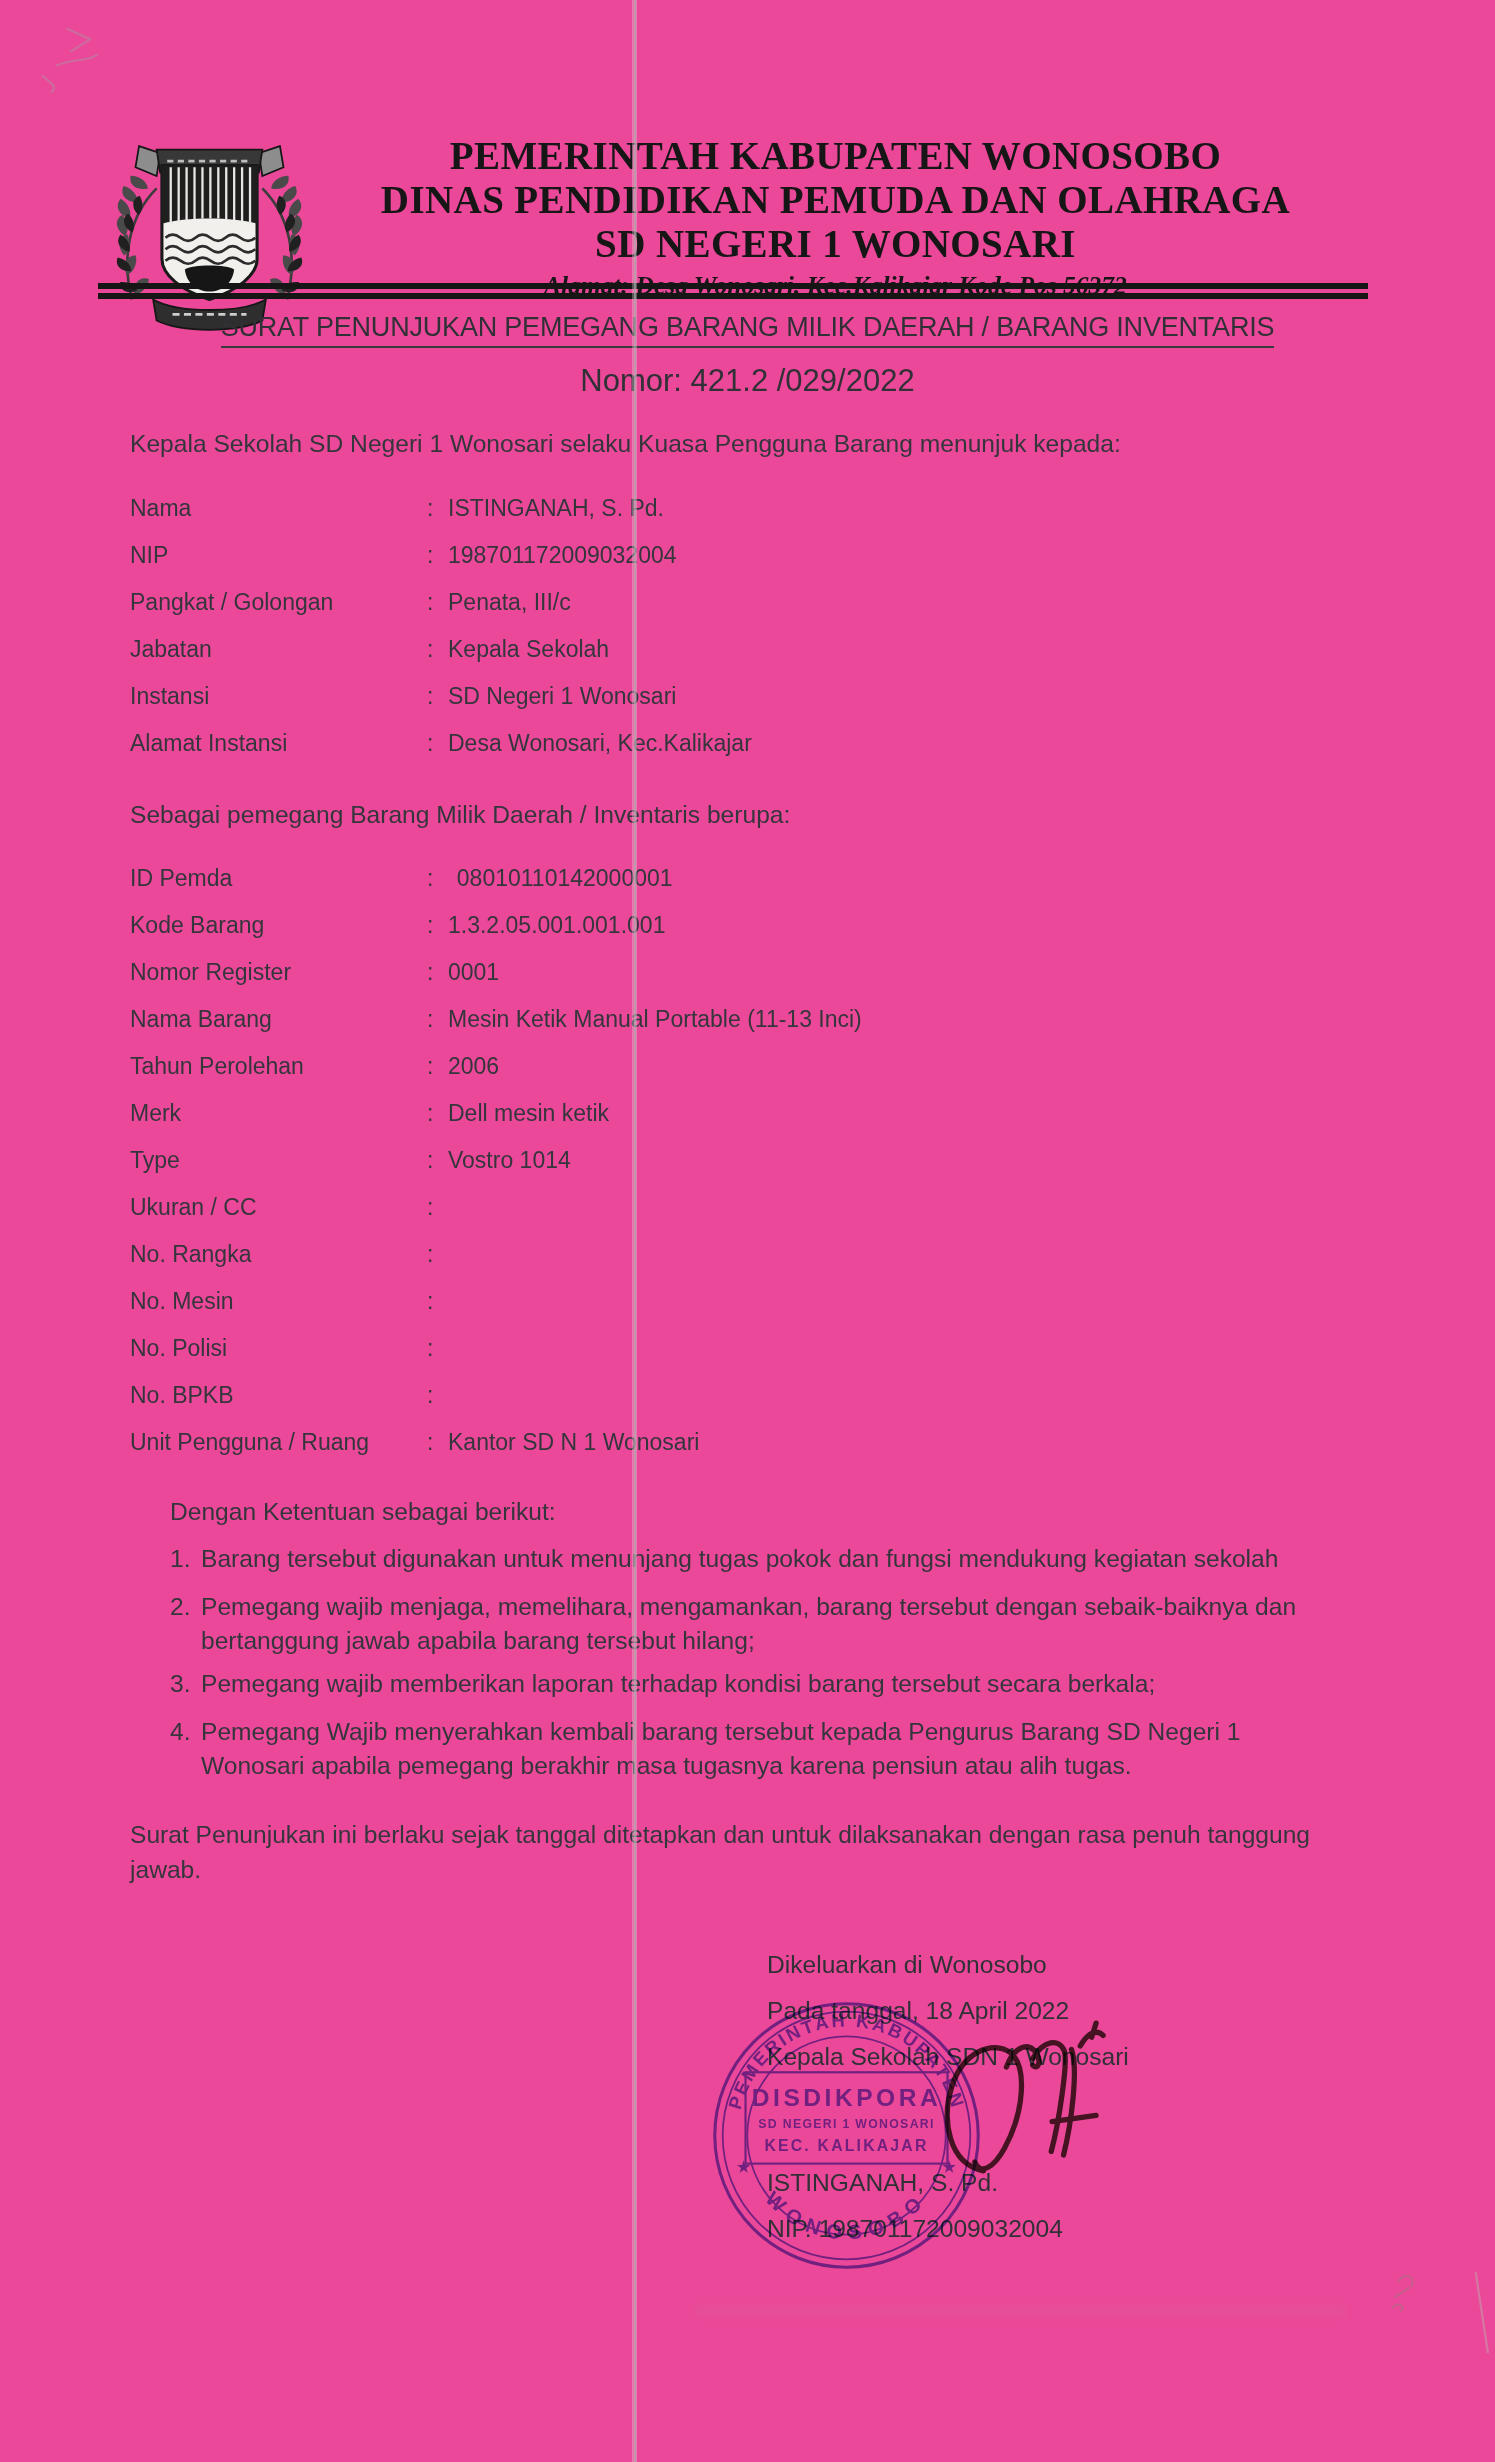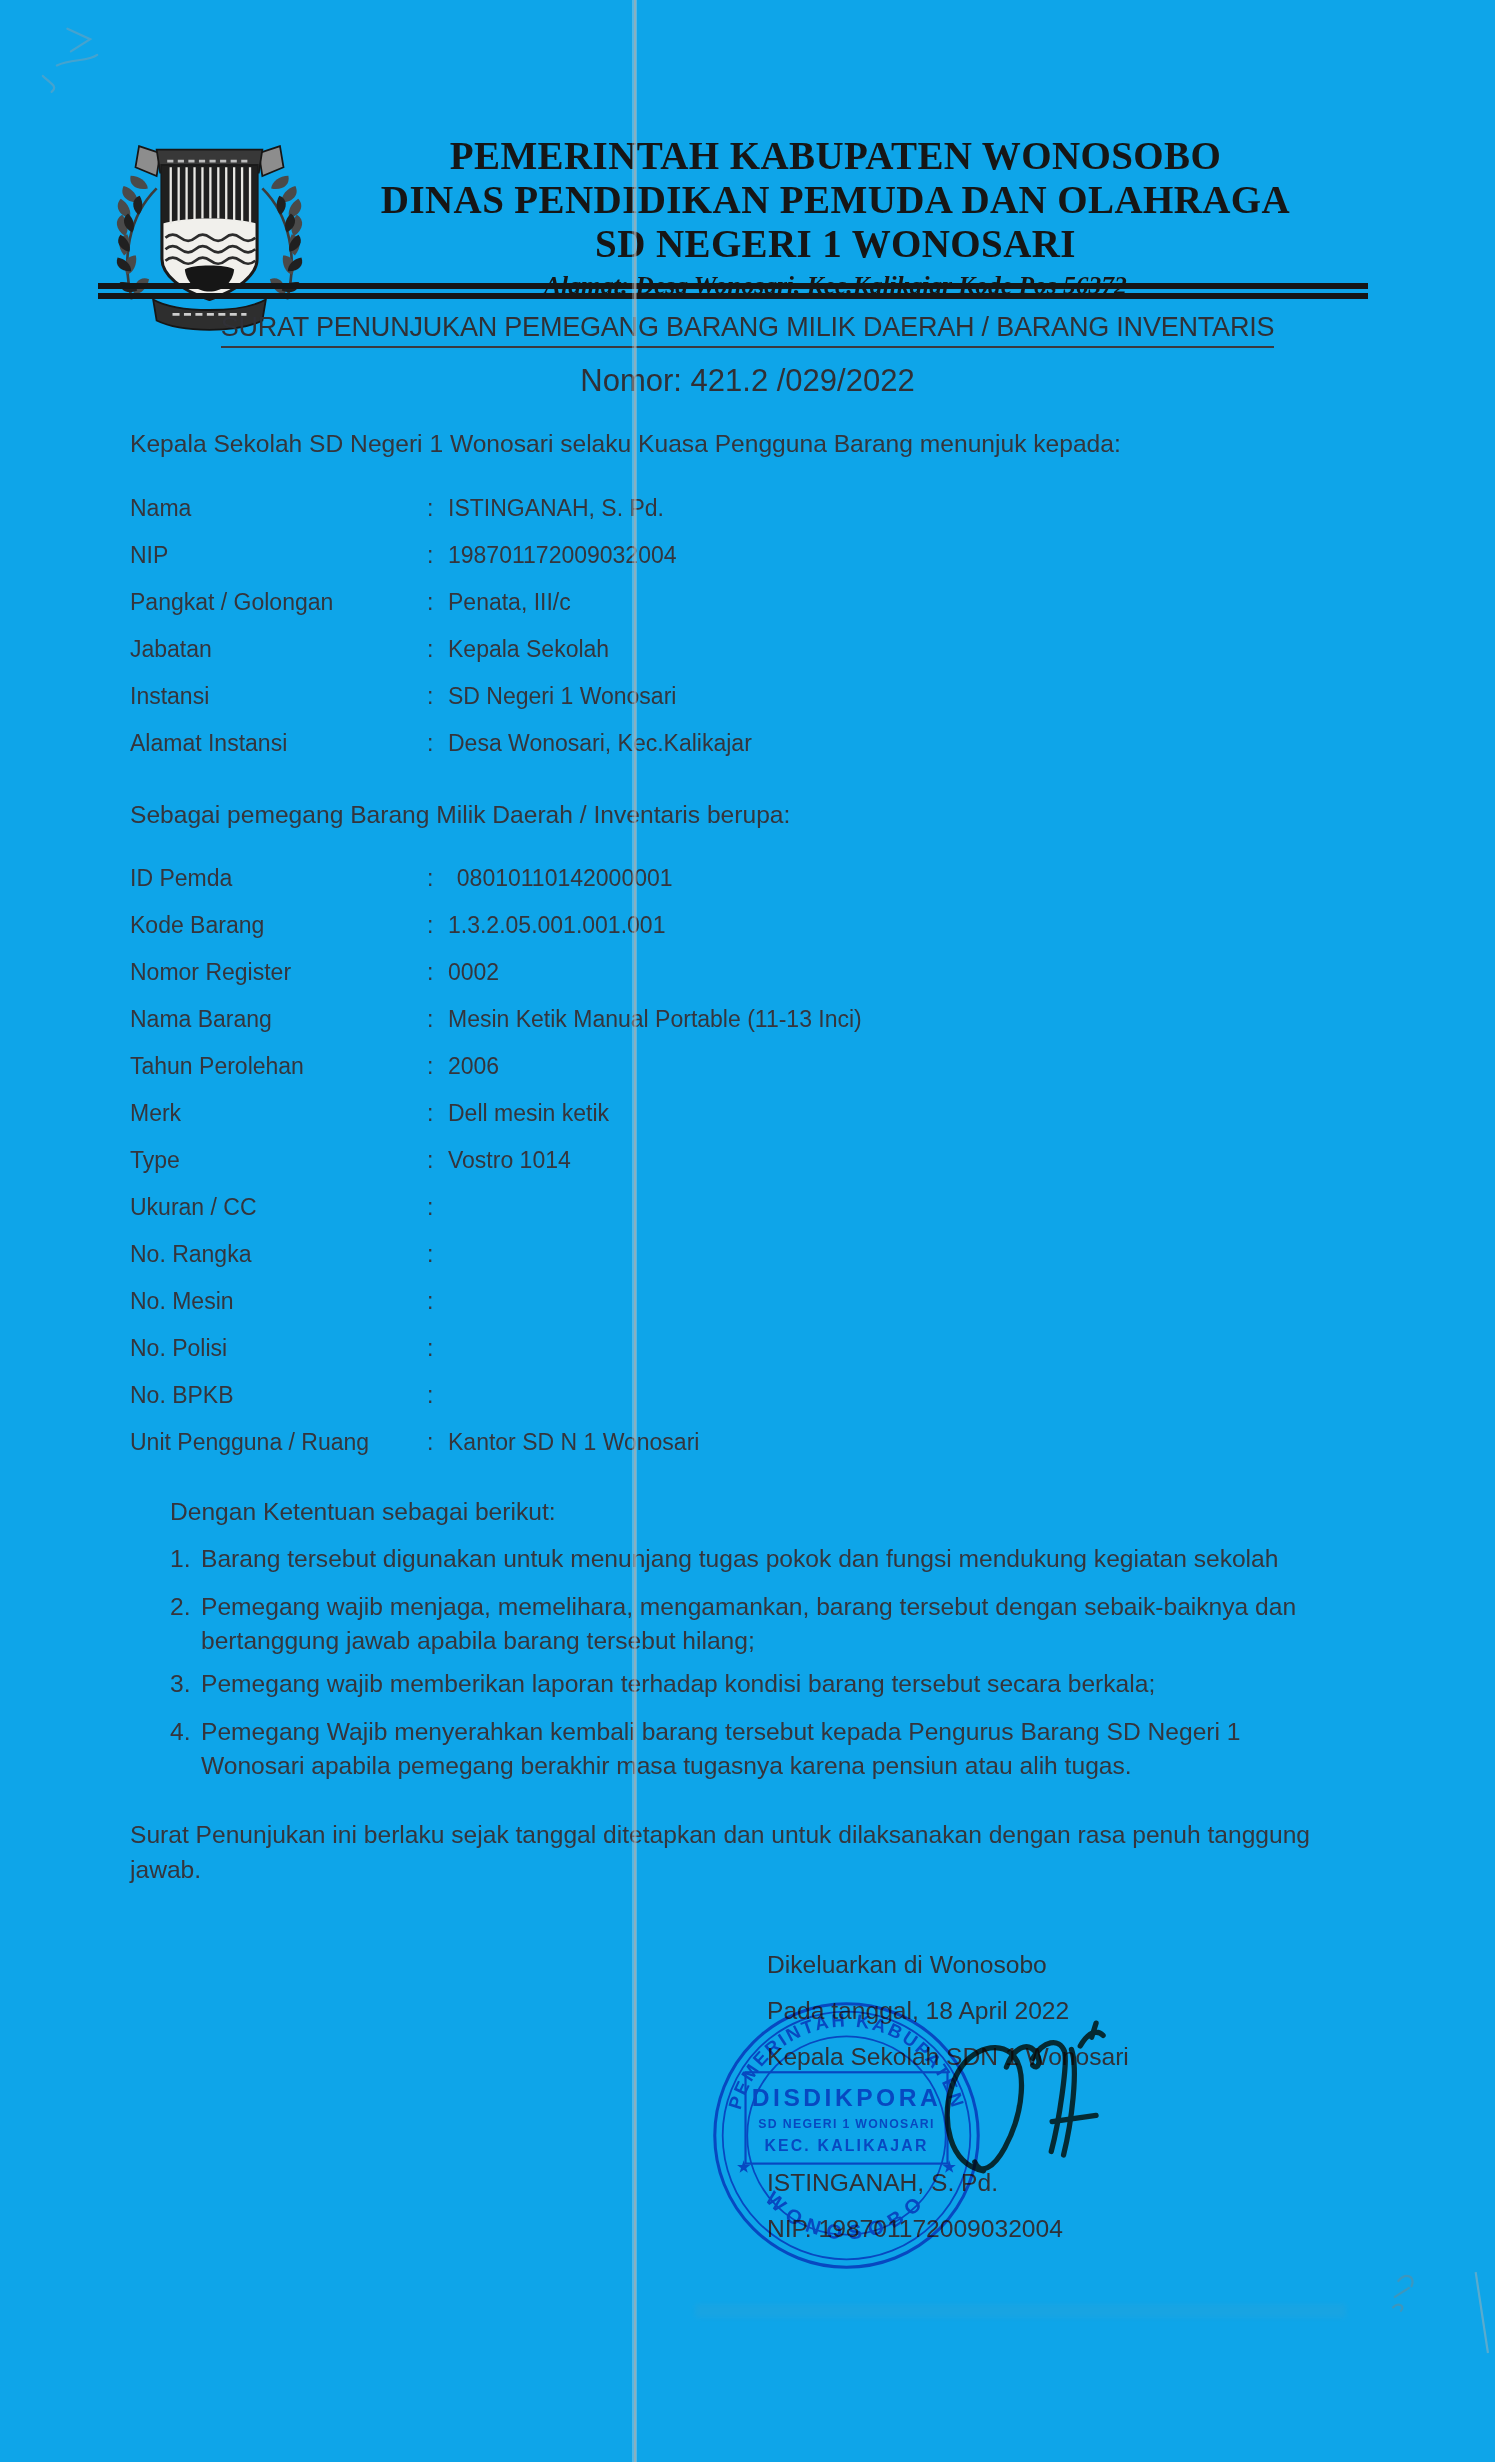--- a/index.html
+++ b/index.html
@@ -1,18 +1,18 @@
 <!DOCTYPE html>
 <html style="font-size:14px"><head>
 <meta charset="utf-8">
 <style>
   html,body{margin:0;padding:0;background:#ffffff;}
   .page{
     position:relative;width:1495px;height:2462px;margin:0 auto;
-    background:#0ea5e9;overflow:hidden;
+    background:#ec4899;overflow:hidden;
     font-family:"Liberation Sans",sans-serif;color:#35353c;
   }
   
   .logo{position:absolute;left:102px;top:125px;width:215px;height:222px;}
   .header-text{
     position:absolute;left:308px;top:134px;width:1055px;text-align:center;
     font-family:"Liberation Serif",serif;font-weight:bold;color:#161616;
   }
   .h-line{font-size:39px;line-height:44px;letter-spacing:0.4px;white-space:nowrap;}
   .h-addr{font-size:25.5px;line-height:30px;font-style:italic;margin-top:5.3px;}
@@ -231,21 +231,21 @@
       <span class="fvalue sp">08010110142000001</span>
     </div>
     <div class="frow">
       <span class="flabel">Kode Barang</span>
       <span class="fcolon">:</span>
       <span class="fvalue">1.3.2.05.001.001.001</span>
     </div>
     <div class="frow">
       <span class="flabel">Nomor Register</span>
       <span class="fcolon">:</span>
-      <span class="fvalue">0002</span>
+      <span class="fvalue">0001</span>
     </div>
     <div class="frow">
       <span class="flabel">Nama Barang</span>
       <span class="fcolon">:</span>
       <span class="fvalue">Mesin Ketik Manual Portable (11-13 Inci)</span>
     </div>
     <div class="frow">
       <span class="flabel">Tahun Perolehan</span>
       <span class="fcolon">:</span>
       <span class="fvalue">2006</span>

